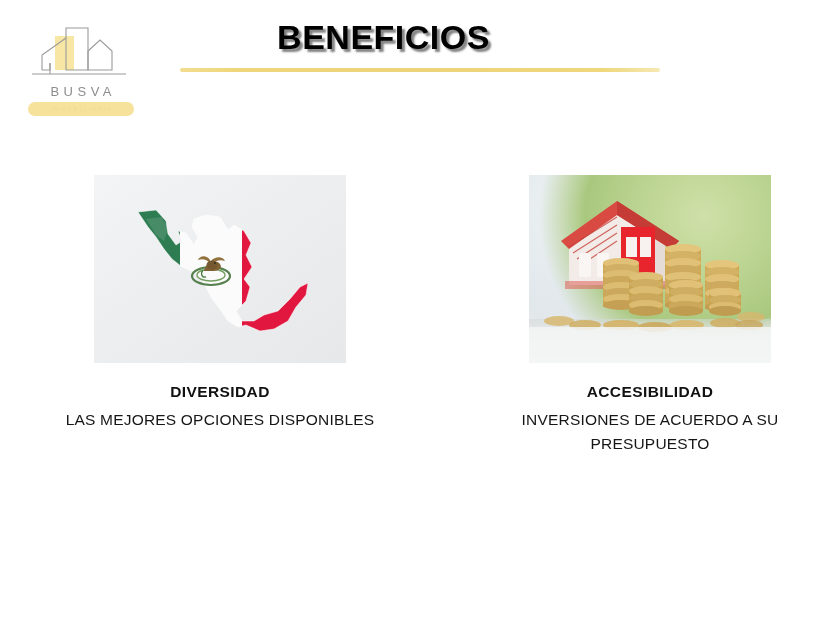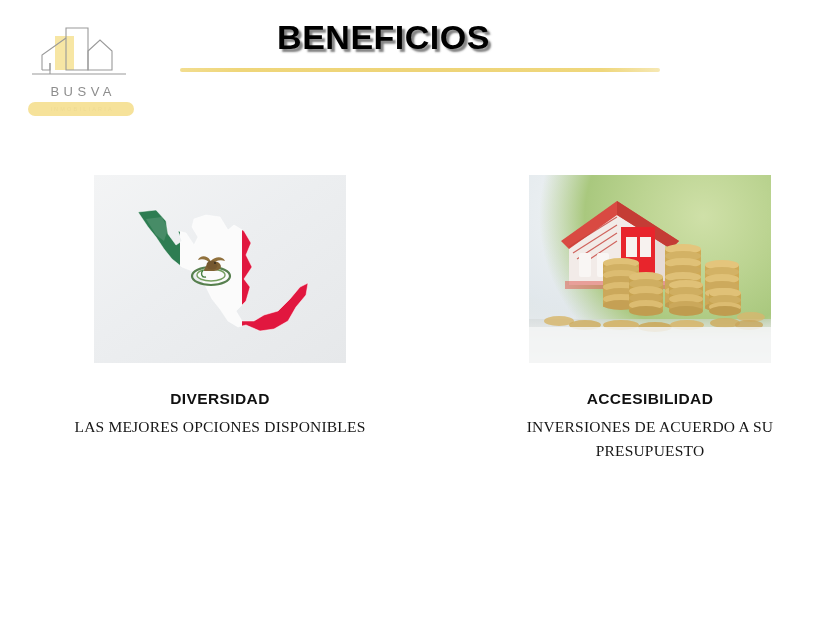--- a/index.html
+++ b/index.html
@@ -105,36 +105,36 @@
   #image-mexico-map {
     width: 252px;
     height: 188px;
   }
   #image-house-coins {
     width: 242px;
     height: 188px;
   }
 
   .card-heading {
-    margin-top: 27px;
+    margin-top: 20px;
     text-align: center;
     font-size: 15.5px;
     font-weight: bold;
     letter-spacing: 0.4px;
     color: #111111;
   }
   .card-body {
     margin-top: 7px;
     text-align: center;
     font-size: 15.5px;
     line-height: 24px;
     letter-spacing: 0.2px;
     color: #161616;
   }
-  .card-body .line { display: block; font-family: Liberation Serif, serif; }
+  .card-body .line { display: block; }
 
   
   .map-bg {
     position: absolute;
     inset: 0;
     background: linear-gradient(145deg,#f3f4f5 0%, #eceef0 45%, #e6e8ea 100%);
   }
 
   
   .photo-bg {

